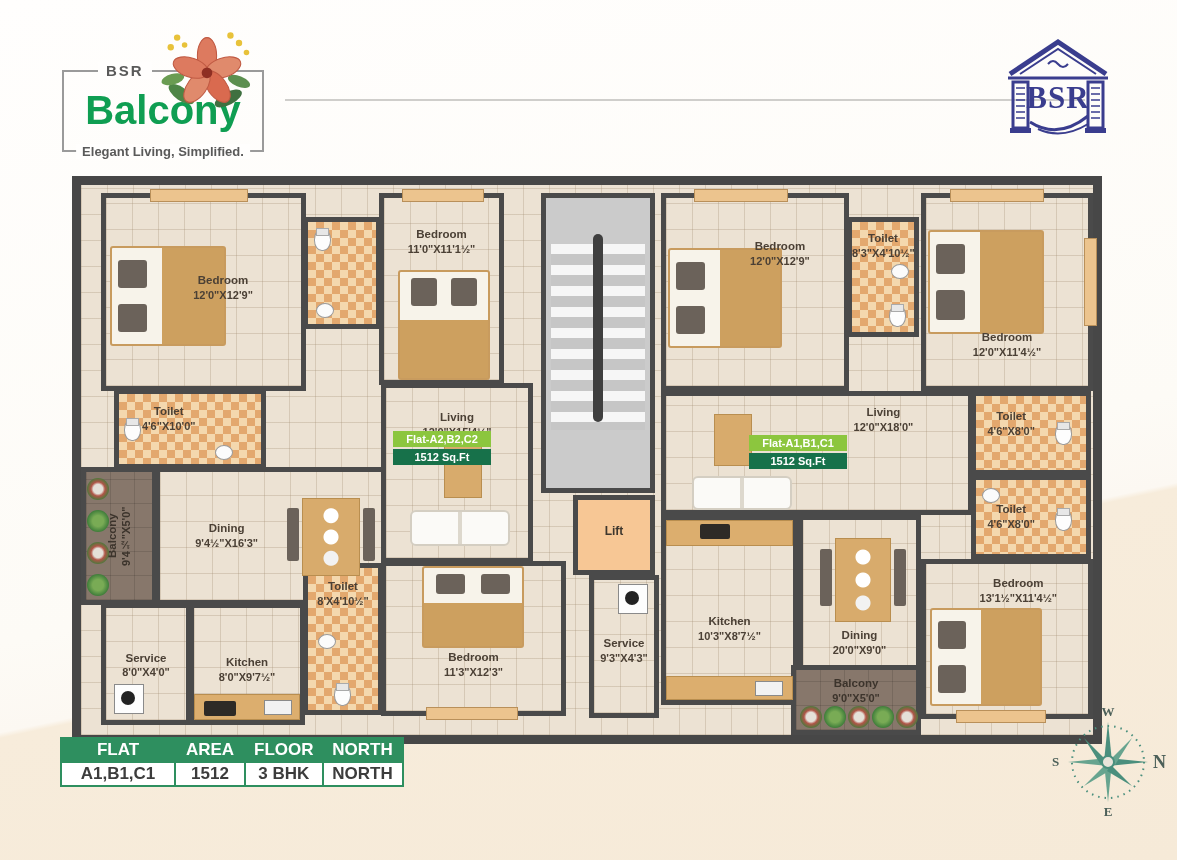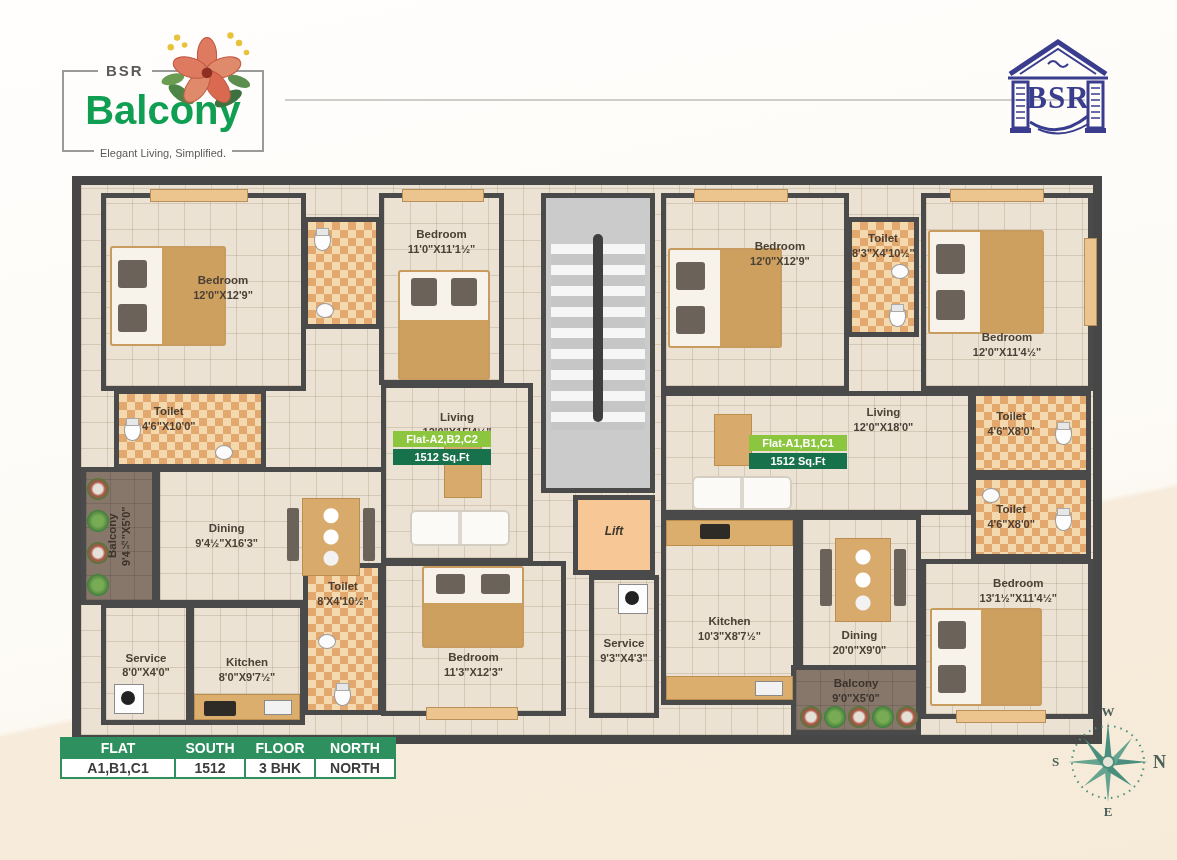--- a/index.html
+++ b/index.html
@@ -7,21 +7,21 @@
   .canvas{position:relative;width:1177px;height:860px;overflow:hidden;
     background:linear-gradient(168deg,#fffefd 0%,#fdfbf6 58%,#fcf8f2 66%,#f7ecdb 66.5%,#f6ead8 100%);}
 
   
   .brand-box{position:absolute;left:62px;top:70px;width:198px;height:78px;border:2px solid #9a9a9a;}
   .brand-top{position:absolute;top:-10px;left:34px;background:#fffefd;padding:0 8px;
     font-size:15px;font-weight:bold;letter-spacing:2px;color:#5a5a5a;}
   .brand-name{position:absolute;left:0;right:0;top:16px;text-align:center;
     font-size:40px;font-weight:bold;color:#0f9e52;letter-spacing:0;}
   .brand-tag{position:absolute;bottom:-9px;left:50%;transform:translateX(-50%);background:#fffefd;
-    padding:0 6px;font-size:11px;font-weight:normal;color:#5a5a5a;white-space:nowrap;}
+    padding:0 6px;font-size:13px;font-weight:bold;color:#5a5a5a;white-space:nowrap;}
   .flower{position:absolute;left:88px;top:-44px;width:110px;height:96px;}
   .title{position:absolute;left:556px;top:60px;width:440px;text-align:center;
     font-size:23px;font-weight:bold;color:#1d7a4f;letter-spacing:.5px;white-space:nowrap;}
   .title-line{position:absolute;left:285px;top:99px;width:800px;height:2px;background:#cfcecb;}
   .bsr-logo{position:absolute;left:1000px;top:34px;width:116px;height:110px;}
   .bsr-text{position:absolute;left:0;right:0;top:46px;text-align:center;
     font-family:"Liberation Serif",serif;font-weight:bold;font-size:31px;color:#3a3d8e;letter-spacing:1px;}
 
   
   .plan{position:absolute;left:72px;top:176px;width:1030px;height:568px;box-sizing:border-box;
@@ -47,21 +47,21 @@
   .rm-lt1{left:33px;top:204px;width:152px;height:80px;}  .rm-lt1 .rlabel{top:14%;left:0;width:70%;}
   .rm-lbal{left:0;top:282px;width:76px;height:138px;}
   .rm-ldin{left:74px;top:282px;width:232px;height:138px;}.rm-ldin .rlabel{top:38%;left:4%;width:52%;}
   .rm-lliv{left:300px;top:198px;width:152px;height:180px;}.rm-lliv .rlabel{top:13%;}
   .rm-lt2{left:222px;top:378px;width:80px;height:152px;} .rm-lt2 .rlabel{top:8%;}
   .rm-lb3{left:300px;top:376px;width:185px;height:155px;}.rm-lb3 .rlabel{top:58%;}
   .rm-lsrv{left:20px;top:418px;width:90px;height:122px;} .rm-lsrv .rlabel{top:38%;}
   .rm-lkit{left:108px;top:418px;width:116px;height:122px;}.rm-lkit .rlabel{top:42%;}
   .stairs{left:460px;top:8px;width:114px;height:300px;background:#cbcbcb;border:5px solid #4a4a4a;}
   .lift{left:492px;top:310px;width:82px;height:80px;background:#f7c795;border:5px solid #4a4a4a;}
-  .lift .rlabel{top:34%;font-style:italic;} .lift .rname{font-size:12px;color:#3e372e;}
+  .lift .rlabel{top:34%;} .lift .rname{font-size:12px;color:#3e372e;}
   .rm-csrv{left:508px;top:390px;width:70px;height:143px;}.rm-csrv .rlabel{top:42%;}
   .rm-rb1{left:580px;top:8px;width:188px;height:198px;}  .rm-rb1 .rlabel{top:22%;left:28%;width:72%;}
   .rm-rt1{left:766px;top:32px;width:72px;height:120px;}  .rm-rt1 .rlabel{top:8%;}
   .rm-rb2{left:840px;top:8px;width:172px;height:198px;}  .rm-rb2 .rlabel{top:70%;}
   .rm-rt2{left:890px;top:206px;width:120px;height:84px;} .rm-rt2 .rlabel{top:18%;left:0;width:64%;}
   .rm-rt3{left:890px;top:290px;width:120px;height:84px;} .rm-rt3 .rlabel{top:30%;left:0;width:64%;}
   .rm-rliv{left:580px;top:206px;width:312px;height:124px;}.rm-rliv .rlabel{top:8%;left:44%;width:56%;}
   .rm-rkit{left:580px;top:330px;width:137px;height:190px;}.rm-rkit .rlabel{top:52%;}
   .rm-rdin{left:717px;top:330px;width:123px;height:190px;}.rm-rdin .rlabel{top:60%;}
   .rm-rb3{left:840px;top:374px;width:172px;height:160px;}.rm-rb3 .rlabel{top:8%;left:18%;width:78%;}
@@ -108,21 +108,21 @@
   .plant{position:absolute;width:22px;height:22px;border-radius:50%;z-index:2;
     background:radial-gradient(circle,#79ab55 0 35%,#3f7d3a 70%);}
   .plant.fl{background:radial-gradient(circle,#e5e0d8 0 30%,#b05548 45%,#3f7d3a 75%);}
   .treads{position:absolute;left:5px;right:5px;top:46px;height:186px;
     background:repeating-linear-gradient(180deg,#f6f6f6 0 10px,#c6c6c6 10px 21px);}
   .rail{position:absolute;left:50%;top:36px;bottom:66px;width:10px;margin-left:-5px;background:#3f3f3f;border-radius:5px;}
   .win{position:absolute;background:#ecc48e;border:1px solid #b9905a;z-index:5;}
 
   
   .info-table{position:absolute;left:60px;top:737px;border-collapse:collapse;
-    font-size:14px;font-weight:bold;padding-left:23px;}
+    font-size:17px;font-weight:bold;padding-left:23px;}
   .info-table th{background:#2e8f5f;color:#fff;border:2px solid #2e8f5f;padding:1px 8px;}
   .info-table td{background:#fff;color:#3c3c3c;border:2px solid #2e8f5f;padding:1px 8px;text-align:center;}
   .col-flat{min-width:96px;} .col-area{min-width:52px;} .col-type{min-width:52px;} .col-face{min-width:62px;}
 
   
   .compass{position:absolute;left:1052px;top:706px;width:112px;height:112px;}
   .cdir{position:absolute;font-family:"Liberation Serif",serif;color:#4c6059;font-size:13px;font-weight:bold;}
   .c-w{top:-2px;left:50%;transform:translateX(-50%);}
   .c-n{right:-2px;top:50%;transform:translateY(-50%);font-size:18px;}
   .c-s{left:0;top:50%;transform:translateY(-50%);}
@@ -392,21 +392,21 @@
     <div class="flat-tag tag-right">
       <div class="ft-name">Flat-A1,B1,C1</div>
       <div class="ft-area">1512 Sq.Ft</div>
     </div>
   </div>
 
   <table class="info-table">
     <thead>
       <tr>
         <th class="col-flat">FLAT</th>
-        <th class="col-area">SOUTH</th>
+        <th class="col-area">AREA</th>
         <th class="col-type">FLOOR</th>
         <th class="col-face">NORTH</th>
       </tr>
     </thead>
     <tbody>
       <tr>
         <td>A1,B1,C1</td>
         <td>1512</td>
         <td>3 BHK</td>
         <td>NORTH</td>

